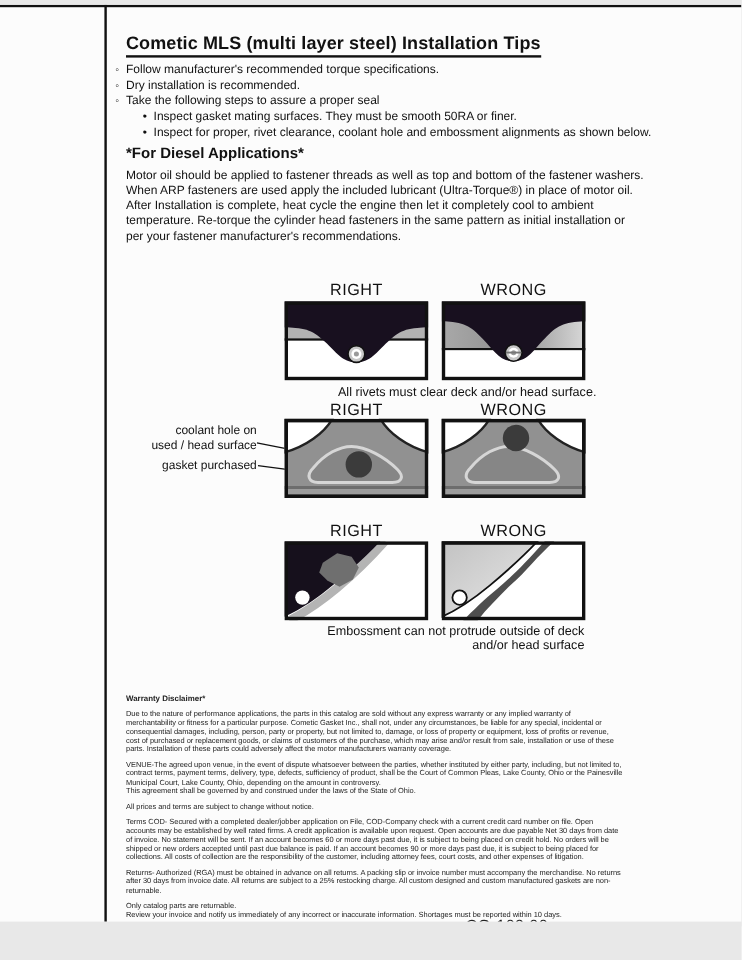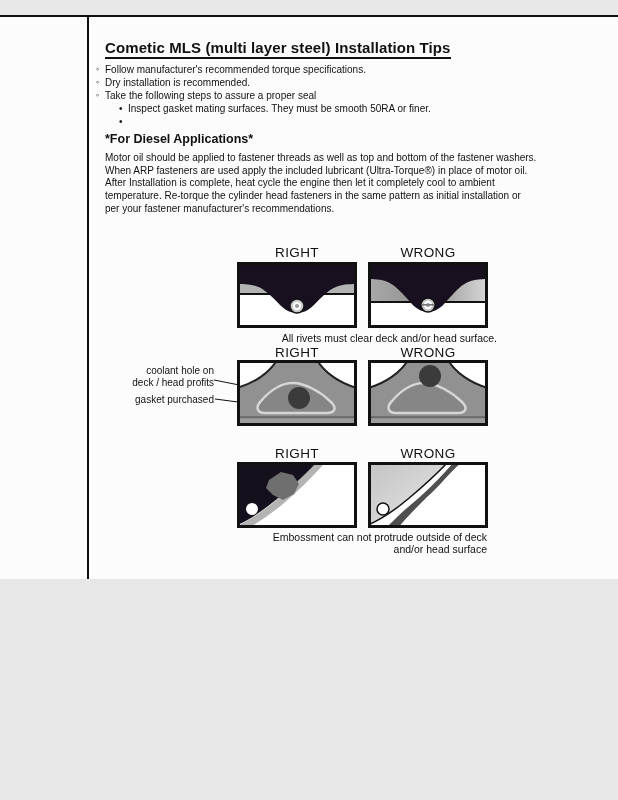--- a/index.html
+++ b/index.html
@@ -1,19 +1,19 @@
 <!DOCTYPE html>
 <html><head>
 <meta charset="utf-8">
 <style>
   html,body{margin:0;padding:0;background:#e8e8e8;}
   .page{
-    position:relative;width:618px;height:564px;background:#fcfcfc;
+    position:relative;width:618px;height:764px;background:#fcfcfc;
     font-family:"Liberation Sans",sans-serif;color:#111;overflow:hidden;
-    margin:15px auto;
+    margin:4px auto;
   }
   .top-rule{position:absolute;left:0;top:0;width:618px;height:2px;background:#111;}
   .left-rule{position:absolute;left:87px;top:0;width:2px;height:800px;background:#111;}
   .abs{position:absolute;}
   .page-title{
     left:105px;top:24px;font-size:15px;font-weight:bold;
     border-bottom:2px solid #111;padding-bottom:1px;letter-spacing:0.1px;
   }
   .tips{left:96px;top:48px;width:470px;font-size:10px;line-height:13px;}
   .tip-row{position:relative;padding-left:9px;}
@@ -43,21 +43,21 @@
   <div class="top-rule"></div>
   <div class="left-rule"></div>
 
   <div class="abs page-title">Cometic MLS (multi layer steel) Installation Tips</div>
 
   <div class="abs tips">
     <div class="tip-row"><span class="marker">◦</span><span>Follow manufacturer's recommended torque specifications.</span></div>
     <div class="tip-row"><span class="marker">◦</span><span>Dry installation is recommended.</span></div>
     <div class="tip-row"><span class="marker">◦</span><span>Take the following steps to assure a proper seal</span></div>
     <div class="tip-row tip-sub"><span class="marker">•</span><span>Inspect gasket mating surfaces.  They must be smooth 50RA or finer.</span></div>
-    <div class="tip-row tip-sub"><span class="marker">•</span></div>
+    <div class="tip-row tip-sub"><span class="marker">•</span><span>Inspect for proper, rivet clearance, coolant hole and embossment alignments as shown below.</span></div>
   </div>
 
   <div class="abs diesel-heading">*For Diesel Applications*</div>
   <div class="abs body-para p1">Motor oil should be applied to fastener threads as well as top and bottom of the fastener washers. When ARP fasteners are used apply the included lubricant (Ultra-Torque®) in place of motor oil.</div>
   <div class="abs body-para p2">After Installation is complete, heat cycle the engine then let it completely cool to ambient temperature. Re-torque the cylinder head fasteners in the same pattern as initial installation or per your fastener manufacturer's recommendations.</div>
 
   <div class="abs dg-header" style="left:237px;top:230px;">RIGHT</div>
   <div class="abs dg-header" style="left:368px;top:230px;">WRONG</div>
 
   <div class="abs dg-box" style="left:237px;top:247px;">
@@ -97,21 +97,21 @@
       </g>
       <rect x="1.5" y="1.5" width="117" height="63" fill="none" stroke="#111" stroke-width="3"></rect>
     </svg>
   </div>
   <div class="abs dg-caption" style="left:237px;top:317px;width:260px;">All rivets must clear deck and/or head surface.</div>
 
   <div class="abs dg-header" style="left:237px;top:330px;">RIGHT</div>
   <div class="abs dg-header" style="left:368px;top:330px;">WRONG</div>
 
   <div class="abs callout preline" style="left:115px;top:350px;width:99px;">coolant hole on
-deck / head profits</div>
+used / head surface</div>
   <div class="abs callout" style="left:115px;top:379px;width:99px;">gasket purchased</div>
   <svg class="abs" style="left:214px;top:355px;" width="100" height="40">
     <line x1="0" y1="10" x2="86" y2="27" stroke="#111" stroke-width="1"></line>
     <line x1="1" y1="29" x2="47" y2="35" stroke="#111" stroke-width="1"></line>
   </svg>
 
   <div class="abs dg-box" style="left:237px;top:345px;">
     <svg width="120" height="66" viewBox="0 0 120 66">
       <rect width="120" height="66" fill="#919191"></rect>
       <path d="M0,0 H40 C33,12 18,23 0,28 Z" fill="#ffffff" stroke="#222" stroke-width="2"></path>

